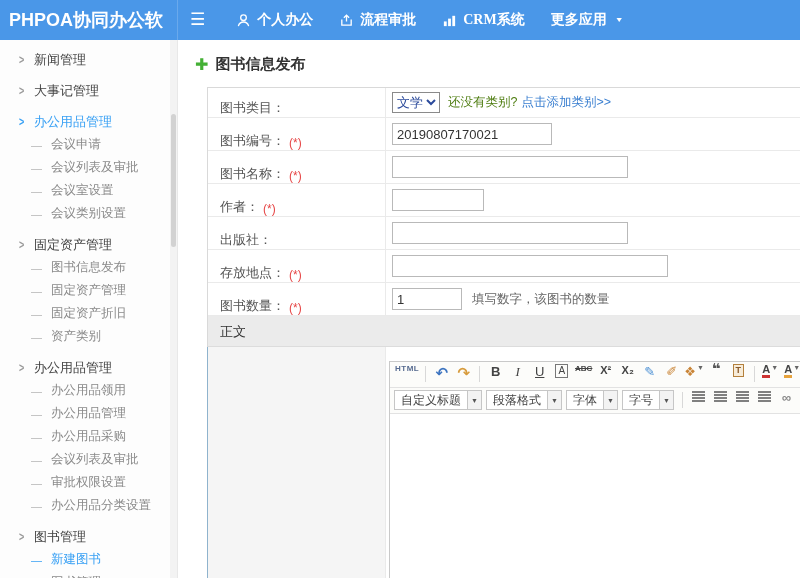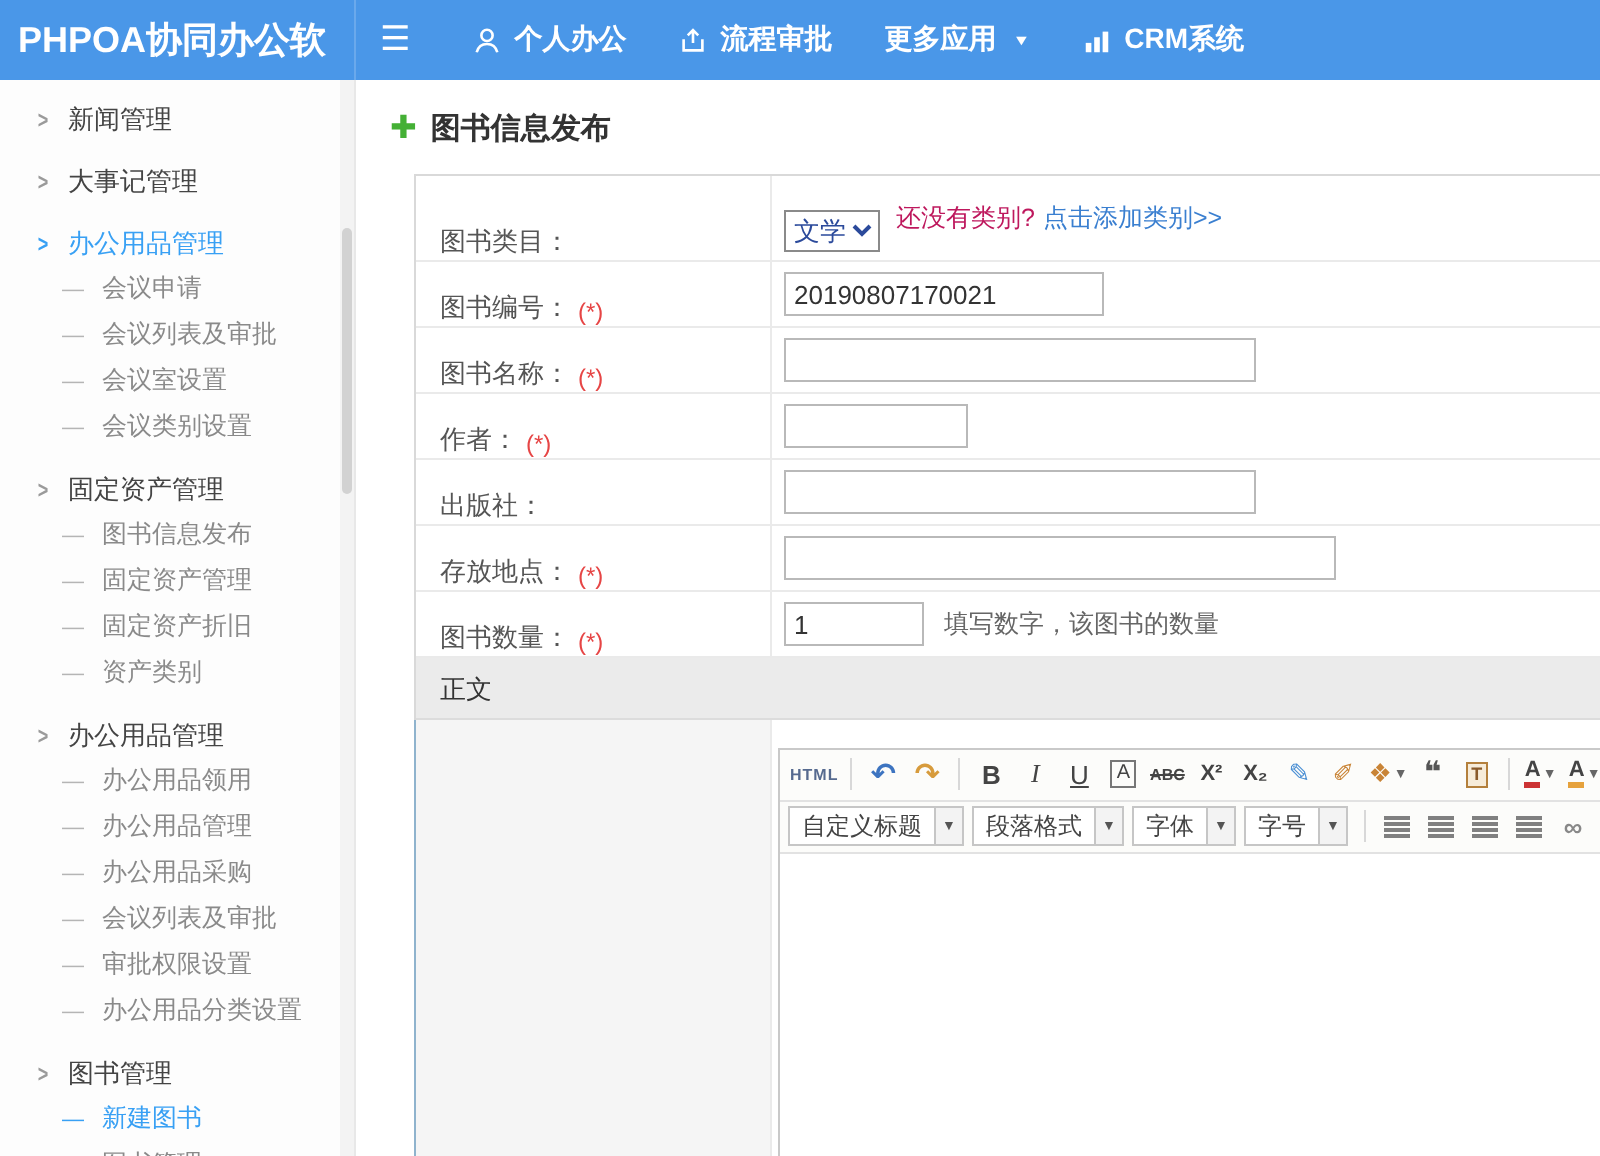--- a/index.html
+++ b/index.html
@@ -9,21 +9,21 @@
   *{box-sizing:border-box; margin:0; padding:0;}
   html,body{margin:0;padding:0;background:#fff;}
   body{font-family:"Liberation Sans","DejaVu Sans",sans-serif;}
   #viewport{position:relative;width:800px;height:578px;overflow:hidden;background:#fff;}
 
   
   header{height:40px;background:var(--brand);display:flex;align-items:center;color:#fff;}
   .logo{width:178px;flex:none;font-size:18px;font-weight:bold;padding-left:9px;height:40px;
         line-height:40px;border-right:1px solid rgba(255,255,255,.18);}
   .burger{font-size:17px;margin:0 18px 0 12px;cursor:pointer;line-height:40px;}
-  nav{display:flex;align-items:center;height:40px;}
+  nav{display:flex;align-items:center;height:40px;font-family:Liberation Serif, serif;}
   .nav-item{display:flex;align-items:center;gap:6px;color:#fff;font-size:14px;font-weight:bold;
             padding:0 13px;height:40px;cursor:pointer;}
   .nav-item svg{display:block;}
   .caret{font-size:9px;margin-left:2px;transform:scaleY(.8);}
 
   
   .wrap{display:flex;height:538px;}
   aside{width:178px;flex:none;background:#fdfdfd;border-right:1px solid #e8e8e8;position:relative;overflow:hidden;}
   main{flex:1;background:#fff;position:relative;overflow:hidden;}
 
@@ -50,36 +50,36 @@
   .form-table{margin-left:29px;width:760px;border:1px solid var(--border);border-bottom:none;font-size:13px;}
   .frow{display:flex;align-items:center;min-height:33px;border-bottom:1px solid var(--rowline);}
   .frow.first{min-height:28px;}
   .flabel{width:178px;flex:none;align-self:stretch;display:flex;align-items:flex-end;padding-left:12px;
           color:#555;border-right:1px solid var(--rowline);}
   .flabel em{font-style:normal;color:var(--required);margin-left:4px;font-size:12px;}
   .ffield{flex:1;display:flex;align-items:center;padding:4px 0 4px 6px;}
   .ffield input[type=text]{border:1px solid #b9b9b9;height:22px;padding:1px 4px;font-size:13px;color:#333;
           font-family:"Liberation Sans","DejaVu Sans",sans-serif;}
   .hint{color:#666;font-size:12.5px;margin-left:10px;}
-  select.cat{color:#2b4a9b;font-size:13px;height:21px;border:1px solid #8a8a8a;background:#fff;margin-top:13px;}
-  .cat-hint{color:#be185d;margin-left:8px;font-size:12.5px;text-align:center;}
+  select.cat{color:#2b4a9b;font-size:13px;height:21px;border:1px solid #8a8a8a;background:#fff;}
+  .cat-hint{color:#4d7c0f;margin-left:8px;font-size:12.5px;text-align:center;}
   .cat-link{color:var(--link);margin-left:4px;font-size:12.5px;text-decoration:none;cursor:pointer;}
   .band{height:31px;line-height:31px;background:#ebebeb;border-bottom:1px solid #dcdcdc;color:#333;
         padding-left:12px;font-size:13px;}
 
   
   .editor-row{height:300px;align-items:center;border-left:1px solid #8fb3cd;margin-left:-1px;}
   .editor-row .flabel{background:#f5f5f5;}
   .editor-row .ffield{align-self:stretch;padding:3px;}
 
   .kedit{width:560px;border:1px solid #c9c9c9;background:#fff;display:flex;flex-direction:column;}
   .ktb{display:flex;align-items:center;height:26px;padding:0 4px;background:#fcfcfa;
        border-bottom:1px solid #e2e2e2;gap:1px;overflow:hidden;white-space:nowrap;}
   .ksep{width:1px;height:16px;background:#d8d8d8;margin:0 4px;flex:none;}
-  .kbtn{display:inline-flex;align-items:center;justify-content:center;min-width:21px;height:20px;
+  .kbtn{display:inline-flex;align-items:flex-start;justify-content:center;min-width:21px;height:20px;
         padding:0 1px;border-radius:2px;cursor:pointer;color:#444;flex:none;}
   .kcaret{font-size:7px;color:#666;margin-left:1px;}
   .g-html{font-size:8px;font-weight:bold;color:#566a8f;letter-spacing:.5px;}
   .g-undo{color:#3d74c0;font-size:15px;font-weight:bold;}
   .g-redo{color:#d79b3c;font-size:15px;font-weight:bold;}
   .g-bold{font-weight:bold;font-size:13px;}
   .g-italic{font-style:italic;font-family:"Liberation Serif","DejaVu Serif",serif;font-size:13px;}
   .g-under{text-decoration:underline;font-size:13px;}
   .g-boxed{border:1px solid #777;font-size:10px;padding:0 2px;line-height:12px;}
   .g-strike{font-size:8px;text-decoration:line-through;font-weight:bold;}
@@ -121,32 +121,32 @@
         <a class="nav-item">
           <span>
             <svg width="15" height="15" viewBox="0 0 16 16">
               <path d="M3 7v6h10V7" fill="none" stroke="#fff" stroke-width="1.4"></path>
               <path d="M8 9V2.5M5.2 5 8 2.2 10.8 5" fill="none" stroke="#fff" stroke-width="1.4"></path>
             </svg>
           </span>
           <span>流程审批</span>
         </a>
         <a class="nav-item">
-          <span>更多应用</span>
-          <span class="caret">▼</span>
-        </a>
-        <a class="nav-item">
           <span>
             <svg width="15" height="15" viewBox="0 0 16 16">
               <rect x="2" y="9" width="3" height="5" fill="#fff"></rect>
               <rect x="6.5" y="6" width="3" height="8" fill="#fff"></rect>
               <rect x="11" y="3" width="3" height="11" fill="#fff"></rect>
             </svg>
           </span>
           <span>CRM系统</span>
+        </a>
+        <a class="nav-item">
+          <span>更多应用</span>
+          <span class="caret">▼</span>
         </a>
       </nav>
   </header>
 
   <div class="wrap">
     <aside>
       <ul class="slist" id="side">
           <li class="sitem parent">
             <span class="pfx">&gt;</span>
             <span>新闻管理</span>

